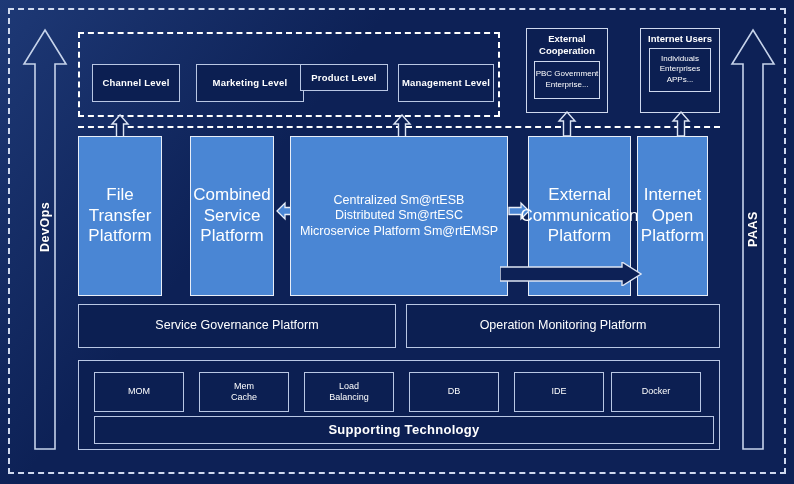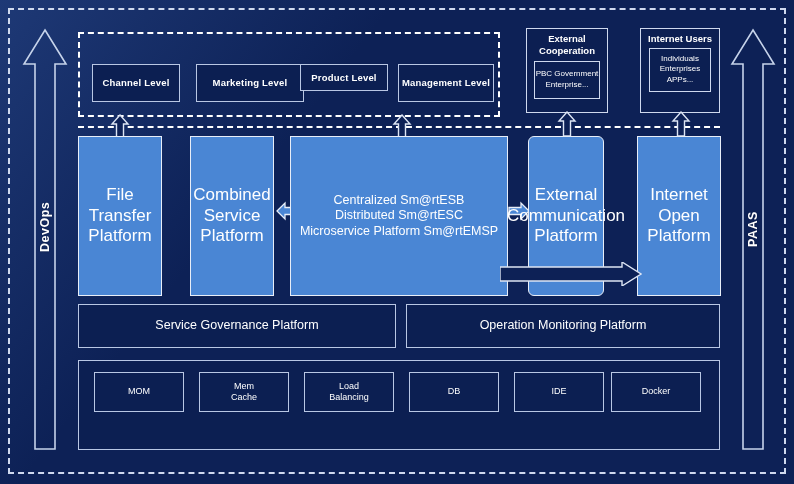--- a/index.html
+++ b/index.html
@@ -187,27 +187,27 @@
 Distributed Sm@rtESC
 Microservice Platform Sm@rtEMSP</span>
   </div>
 
   <div class="side-h-arrow" style="left:508px;top:200px;">
     <svg width="22" height="22" viewBox="0 0 22 22">
       <polygon points="21,11 13,3 13,7.5 1,7.5 1,14.5 13,14.5 13,19" fill="#4a86d4" stroke="#e8eef8" stroke-width="1.3"></polygon>
     </svg>
   </div>
 
-  <div class="box blue-box" style="left:528px;top:136px;width:76px;height:160px;border-radius:6px;">
+  <div class="box blue-box" style="left:528px;top:136px;width:103px;height:160px;">
     <span style="white-space:pre-line;">External
 Communication
 Platform</span>
   </div>
 
-  <div class="box blue-box" style="left:637px;top:136px;width:84px;height:160px;">
+  <div class="box blue-box" style="left:637px;top:136px;width:71px;height:160px;">
     <span style="white-space:pre-line;">Internet
 Open
 Platform</span>
   </div>
 
   <div class="long-arrow" style="left:500px;top:262px;">
     <svg width="142" height="24" viewBox="0 0 142 24">
       <polygon points="0,5 122,5 122,0 141,12 122,24 122,19 0,19" fill="#0d2156" stroke="#dde5f4" stroke-width="1.4"></polygon>
     </svg>
   </div>
@@ -235,14 +235,17 @@
   <div class="box navy-box tech-chip" style="left:409px;top:372px;width:90px;height:40px;">
     <span style="white-space:pre-line;">DB</span>
   </div>
   <div class="box navy-box tech-chip" style="left:514px;top:372px;width:90px;height:40px;">
     <span style="white-space:pre-line;">IDE</span>
   </div>
   <div class="box navy-box tech-chip" style="left:611px;top:372px;width:90px;height:40px;">
     <span style="white-space:pre-line;">Docker</span>
   </div>
 
+  <div class="box navy-box support-bar" style="left:94px;top:416px;width:620px;height:28px;">
+    <span>Supporting Technology</span>
+  </div>
 
 </div>
 
 </body></html>

